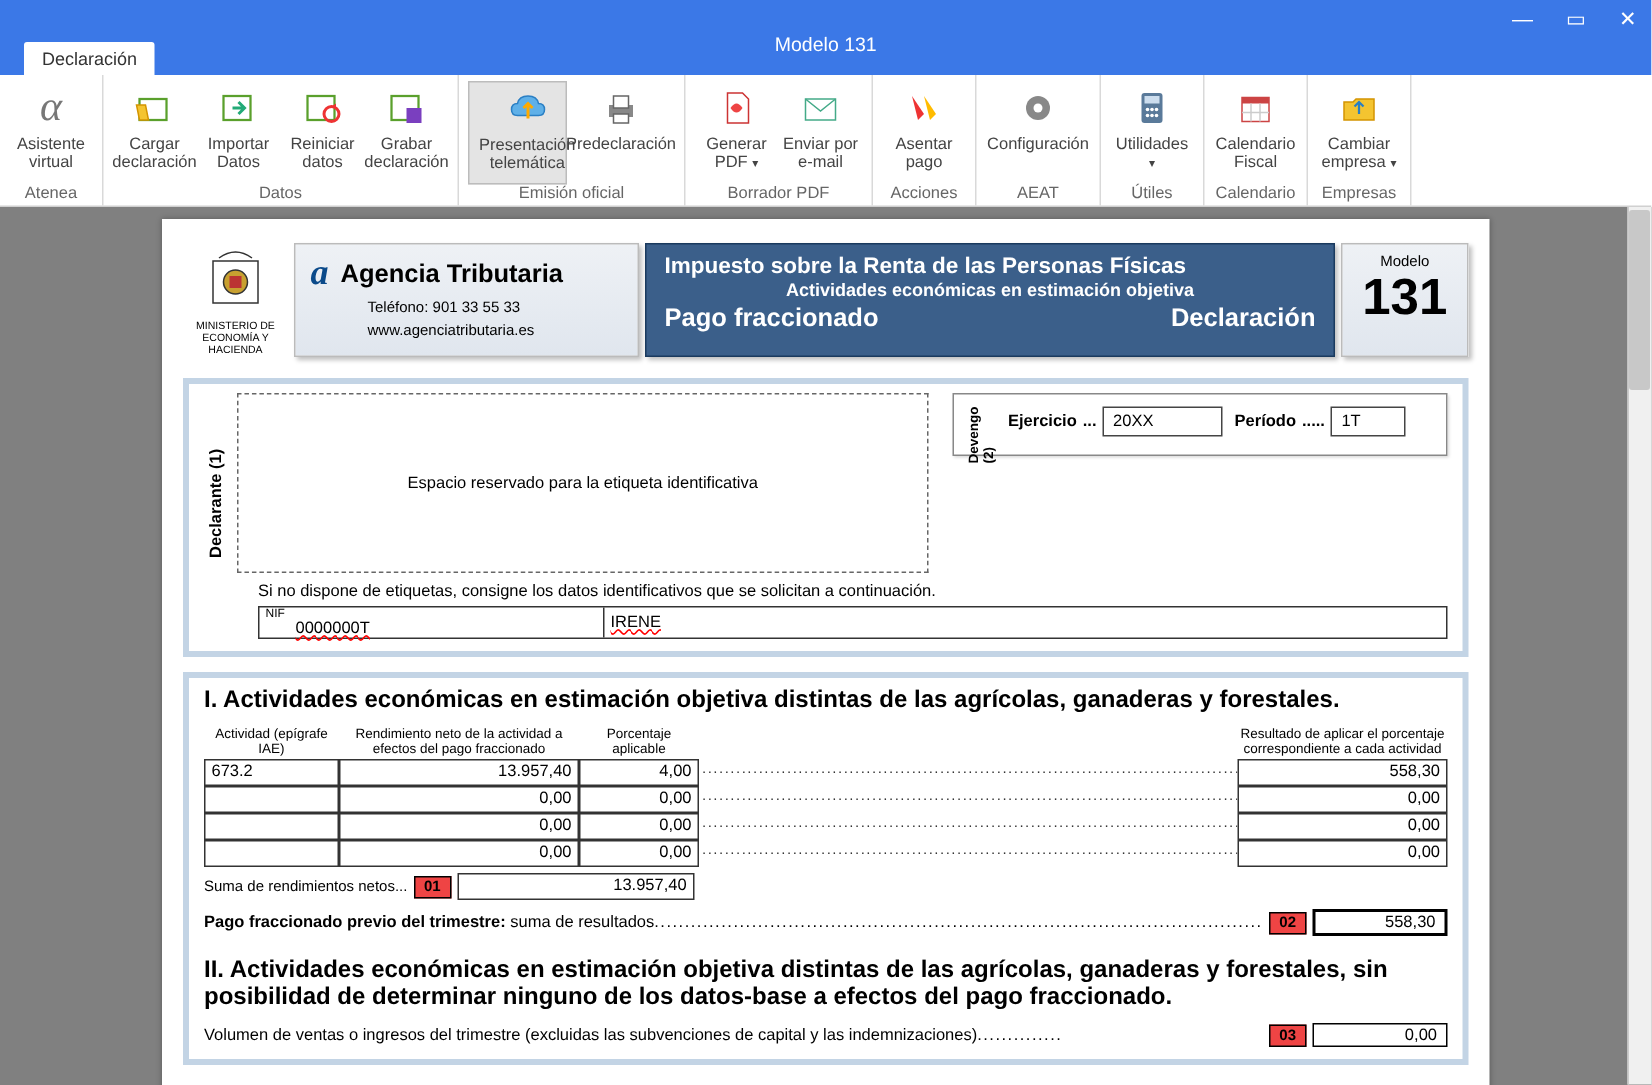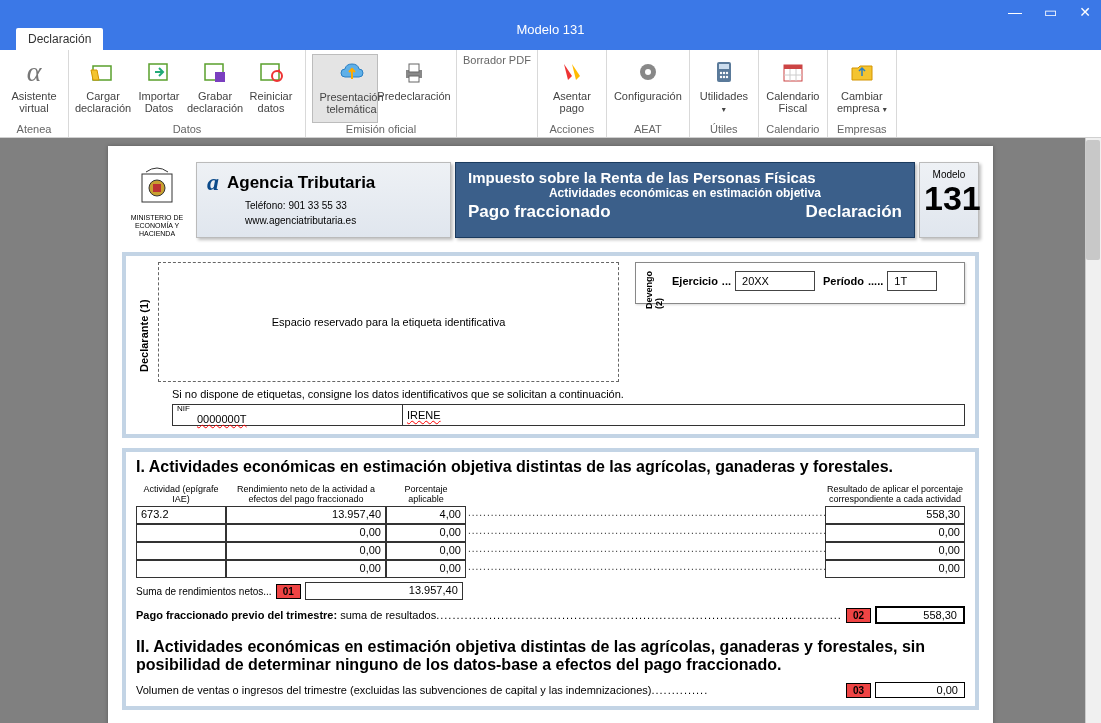--- a/index.html
+++ b/index.html
@@ -23,21 +23,21 @@
 .header-row { display: flex; gap: 4px; margin-bottom: 14px; }
 .ministry-box { width: 70px; text-align: center; font-size: 7px; line-height: 8px; }
 .crest { width: 42px; height: 48px; margin: 0 auto 4px; }
 .agency-box { flex: 1; background: linear-gradient(#eef1f5,#e0e6ee); border: 1px solid #bbb; padding: 6px 10px; font-size: 11px; box-shadow: 2px 2px 3px rgba(0,0,0,0.25); }
 .agency-title { font-size: 17px; font-weight: bold; display: flex; align-items: center; gap: 8px; }
 .agency-info { font-size: 10px; margin-top: 4px; margin-left: 38px; }
 .blue-box { background: #3b5f8a; color: #fff; width: 460px; padding: 6px 12px; border: 1px solid #1a3a5e; box-shadow: 2px 2px 3px rgba(0,0,0,0.25); }
 .blue-title { font-size: 15px; font-weight: bold; }
 .blue-sub { font-size: 12px; font-weight: bold; text-align: center; }
 .blue-row { display: flex; justify-content: space-between; font-size: 17px; font-weight: bold; margin-top: 2px; }
-.modelo-box { width: 60px; background: linear-gradient(#eef1f5,#e0e6ee); border: 1px solid #bbb; text-align: center; padding: 6px 4px; box-shadow: 2px 2px 3px rgba(0,0,0,0.25); }
+.modelo-box { width: 85px; background: linear-gradient(#eef1f5,#e0e6ee); border: 1px solid #bbb; text-align: center; padding: 6px 4px; box-shadow: 2px 2px 3px rgba(0,0,0,0.25); }
 .modelo-label { font-size: 10px; }
 .modelo-num { font-size: 34px; font-weight: bold; line-height: 36px; }
 .form-section { border: 4px solid #c3d4e5; padding: 6px 10px 8px; margin-bottom: 10px; }
 .declarante-row { display: flex; }
 .vertical-label { writing-mode: vertical-rl; transform: rotate(180deg); font-size: 11px; font-weight: bold; padding: 10px 2px; }
 .etiqueta-box { border: 1px dashed #666; flex: 1; height: 120px; display: flex; align-items: center; justify-content: center; font-size: 11px; margin-left: 6px; }
 .devengo-box { width: 330px; border: 1px solid #888; margin-left: 8px; padding: 8px; display: flex; align-items: flex-start; gap: 8px; height: 42px; box-shadow: 1px 1px 2px rgba(0,0,0,0.15); }
 .devengo-label { writing-mode: vertical-rl; transform: rotate(180deg); font-size: 9px; font-weight: bold; }
 .field-inline { display: flex; align-items: center; gap: 4px; font-size: 11px; font-weight: bold; }
 .field-input { border: 1px solid #444; background: #fff; padding: 2px 6px; font-size: 11px; height: 20px; }
@@ -108,34 +108,34 @@
               <rect x="4" y="6" width="18" height="16" fill="#fff" stroke="#5aa02c" stroke-width="1.5"></rect>
               <path d="M10 14 L18 14 M14 10 L18 14 L14 18" stroke="#2a7" stroke-width="2" fill="none"></path>
             </svg>
           </div>
         <div class="ribbon-label">Importar Datos</div>
       </div>
       <div class="ribbon-btn">
         <div class="ribbon-icon">
             <svg width="28" height="28" viewBox="0 0 28 28">
               <rect x="4" y="6" width="18" height="16" fill="#fff" stroke="#5aa02c" stroke-width="1.5"></rect>
-              <rect x="14" y="14" width="10" height="10" fill="#7a3fbf"></rect>
-            </svg>
-          </div>
-        <div class="ribbon-label">Grabar declaración</div>
-      </div>
-      <div class="ribbon-btn">
-        <div class="ribbon-icon">
-            <svg width="28" height="28" viewBox="0 0 28 28">
-              <rect x="4" y="6" width="18" height="16" fill="#fff" stroke="#5aa02c" stroke-width="1.5"></rect>
               <circle cx="20" cy="18" r="5" fill="none" stroke="#e33" stroke-width="2"></circle>
               <path d="M20 13 L23 11 L23 15 Z" fill="#e33"></path>
             </svg>
           </div>
         <div class="ribbon-label">Reiniciar datos</div>
+      </div>
+      <div class="ribbon-btn">
+        <div class="ribbon-icon">
+            <svg width="28" height="28" viewBox="0 0 28 28">
+              <rect x="4" y="6" width="18" height="16" fill="#fff" stroke="#5aa02c" stroke-width="1.5"></rect>
+              <rect x="14" y="14" width="10" height="10" fill="#7a3fbf"></rect>
+            </svg>
+          </div>
+        <div class="ribbon-label">Grabar declaración</div>
       </div>
     </div>
     <div class="group-label">Datos</div>
   </div>
 
   <div class="ribbon-group">
     <div class="ribbon-buttons">
       <div class="ribbon-btn highlighted" style="width:66px">
         <div class="ribbon-icon">
             <svg width="30" height="28" viewBox="0 0 30 28">
@@ -153,20 +153,40 @@
               <rect x="9" y="18" width="10" height="6" fill="#fff" stroke="#666"></rect>
             </svg>
           </div>
         <div class="ribbon-label">Predeclaración</div>
       </div>
     </div>
     <div class="group-label">Emisión oficial</div>
   </div>
 
   <div class="ribbon-group">
+    <div class="ribbon-buttons">
+      <div class="ribbon-btn">
+        <div class="ribbon-icon">
+            <svg width="28" height="28" viewBox="0 0 28 28">
+              <path d="M8 4 L18 4 L22 8 L22 24 L8 24 Z" fill="#fff" stroke="#c33"></path>
+              <path d="M10 14 Q14 8 18 14 Q14 20 10 14" fill="#e44"></path>
+            </svg>
+          </div>
+        <div class="ribbon-label"><span>Generar PDF</span> <span style="font-size:8px">▾</span></div>
+      </div>
+      <div class="ribbon-btn">
+        <div class="ribbon-icon">
+            <svg width="28" height="28" viewBox="0 0 28 28">
+              <rect x="4" y="8" width="20" height="14" fill="#fff" stroke="#4a8"></rect>
+              <path d="M4 8 L14 16 L24 8" stroke="#4a8" fill="none"></path>
+            </svg>
+          </div>
+        <div class="ribbon-label">Enviar por e-mail</div>
+      </div>
+    </div>
     <div class="group-label">Borrador PDF</div>
   </div>
 
   <div class="ribbon-group">
     <div class="ribbon-buttons">
       <div class="ribbon-btn">
         <div class="ribbon-icon">
             <svg width="28" height="28" viewBox="0 0 28 28">
               <path d="M6 6 L14 18 L10 22 L6 6" fill="#e33"></path>
               <path d="M14 6 L22 18 L18 22 L14 6" fill="#fb0"></path>

